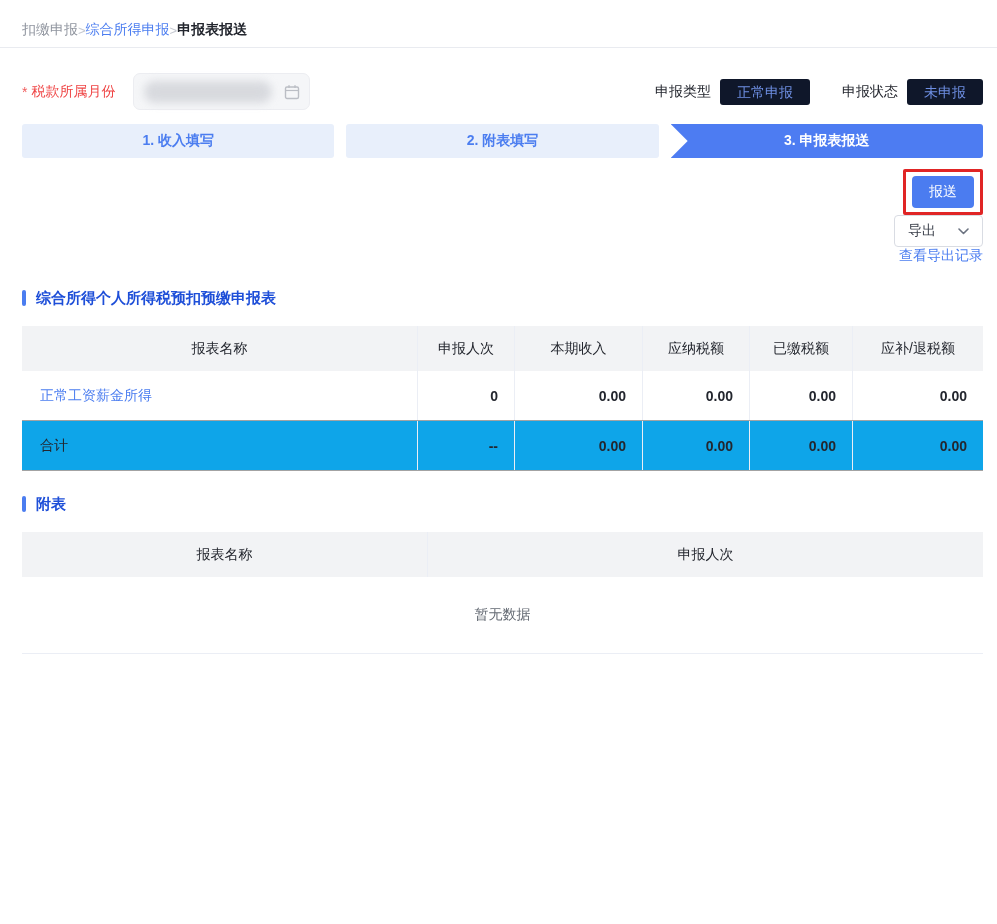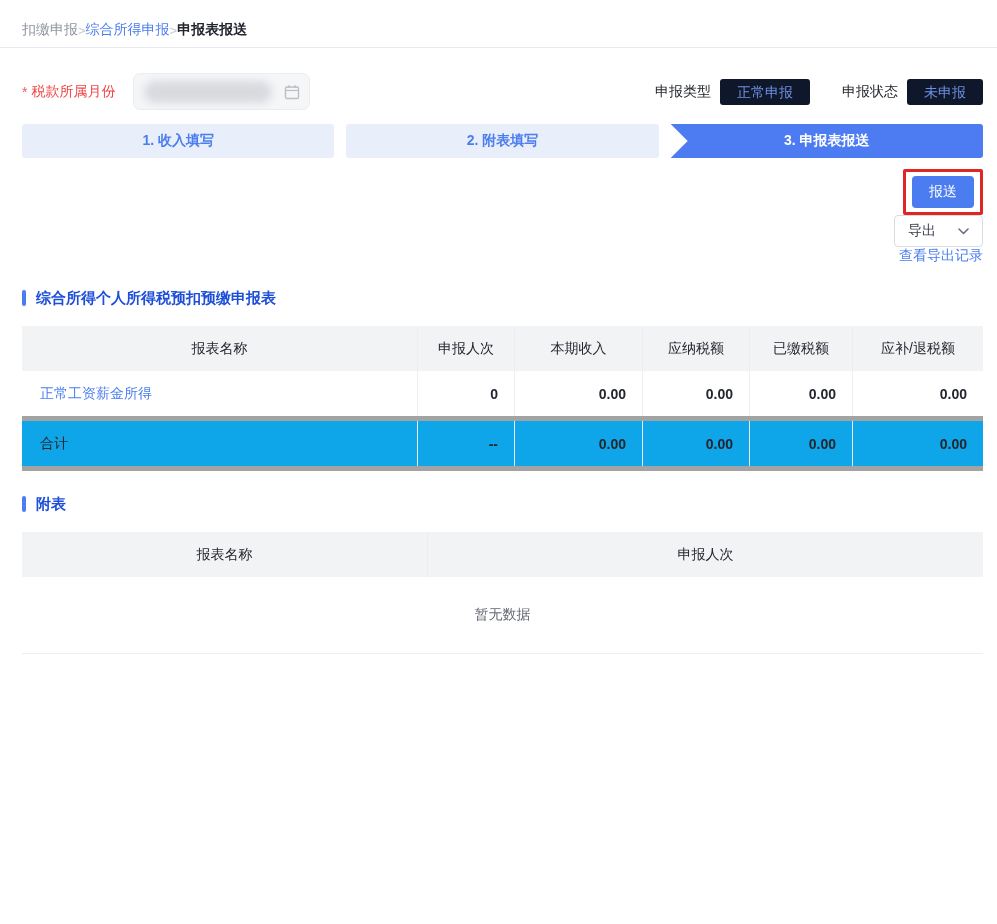--- a/index.html
+++ b/index.html
@@ -72,21 +72,21 @@
 
   
   .tbl { margin-top: 18px; width: 961px; }
   .tr { display: flex; }
   .td, .th {
     display: flex; align-items: center;
     border-right: 1px solid #ebeef5; overflow: hidden;
   }
   .td:last-child, .th:last-child { border-right: none; }
   .th { justify-content: center; background: #f2f3f5; height: 45px; color: #23262e; font-weight: 500; }
-  .row { height: 50px; border-bottom: 5px solid #a3a3a3; background: #ffffff; }
+  .row { height: 50px; border-bottom: 1px solid #a3a3a3; background: #ffffff; }
   .row.subtotal { background: #0ea5e9; }
   .cell-name { justify-content: flex-start; padding-left: 18px; }
   .cell-num { justify-content: flex-end; padding-right: 16px; font-weight: 700; }
   .name-link { color: #4b7df0; cursor: pointer; font-weight: 400; }
   .plain-name { color: #23262e; font-weight: 400; }
   
   .c0 { width: 396px; } .c1 { width: 97px; } .c2 { width: 128px; }
   .c3 { width: 107px; } .c4 { width: 103px; } .c5 { width: 130px; }
   
   .a0 { width: 406px; } .a1 { width: 555px; }

